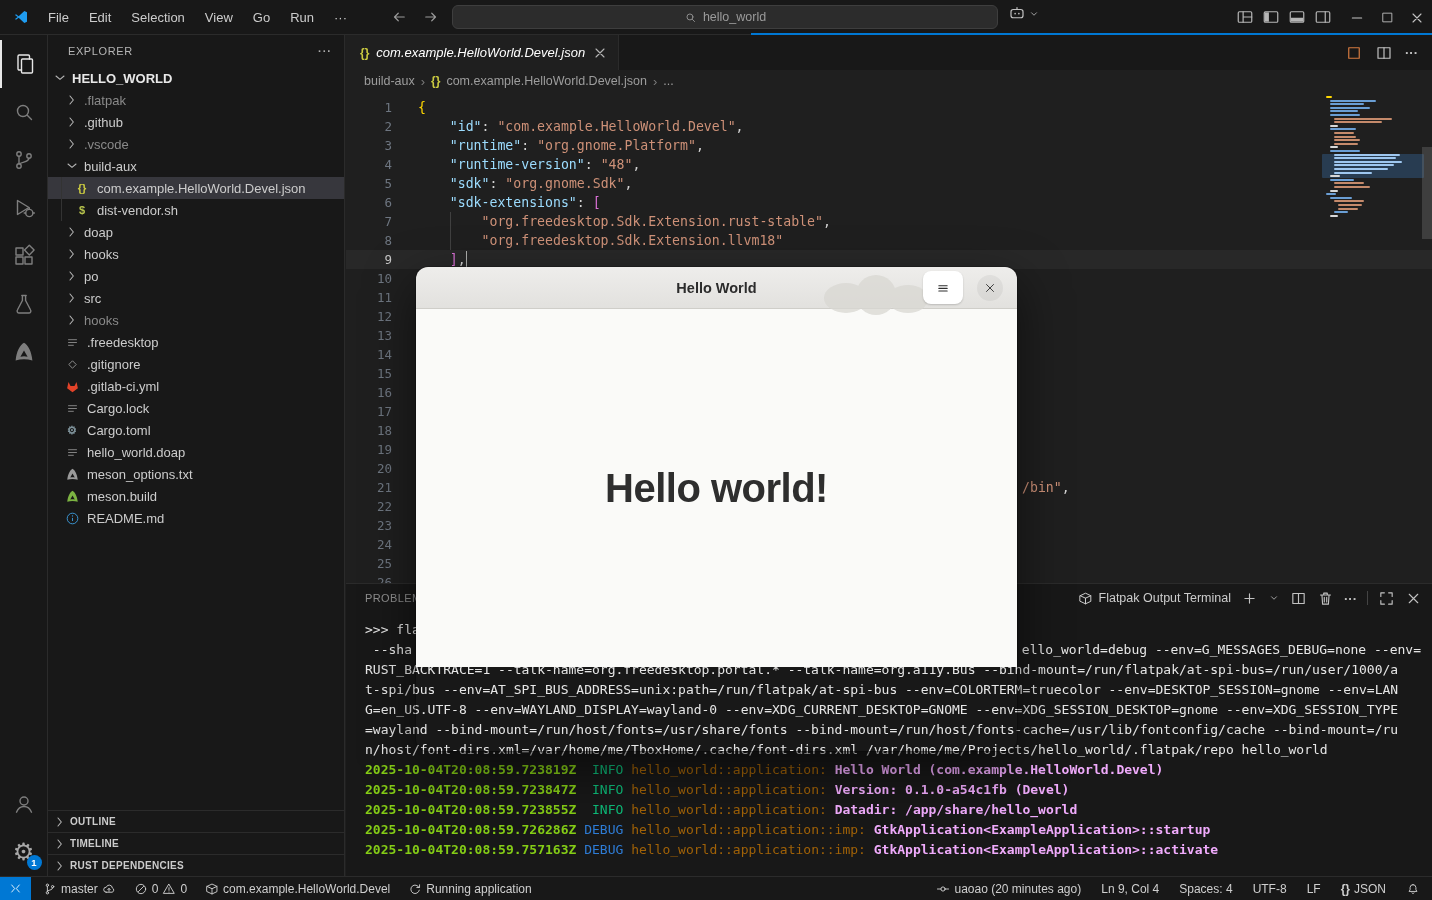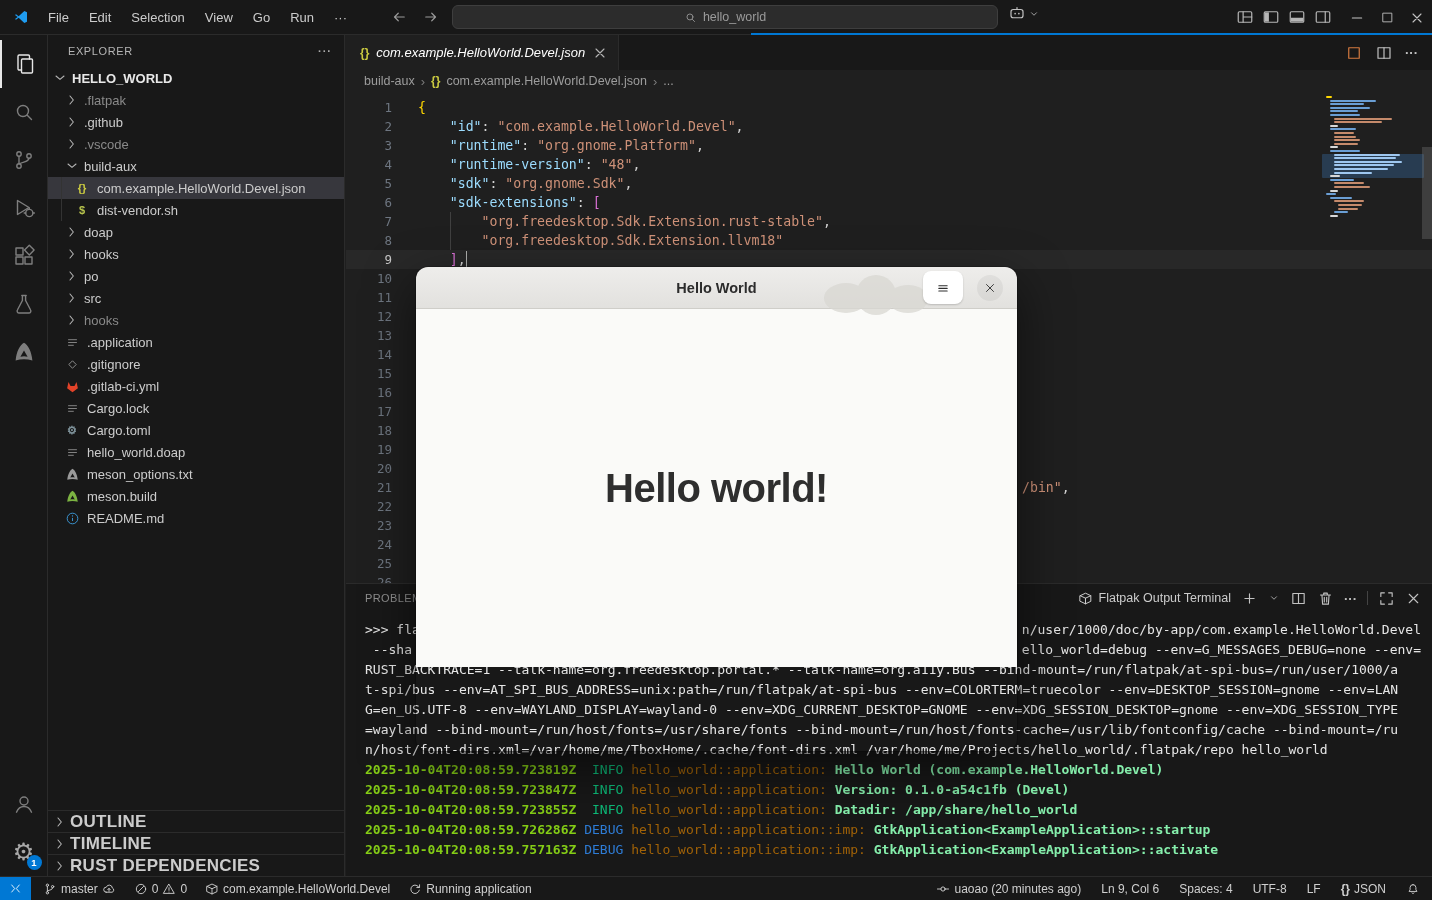--- a/index.html
+++ b/index.html
@@ -60,21 +60,21 @@
   .trow.d2::before { content:''; position:absolute; left:13px; top:0; bottom:0; width:1px; background:#333; }
   .trow.dim > .lbl { color:#8a8a8a; }
   .trow.sel { background:#37373d; }
   .fic { width:16px; height:16px; flex:0 0 16px; display:inline-flex; align-items:center;
     justify-content:center; margin-right:7px; font-size:11px; }
   .fic svg { width:15px; height:15px; stroke:currentColor; fill:none; stroke-width:1.5; }
   .trow .lbl { white-space:nowrap; }
   .trow .chev + .lbl { margin-left:4px; }
   .sb-sections { margin-top:auto; }
   .sb-section { height:22px; border-top:1px solid #2b2b2b; display:flex; align-items:center;
-    font-size:17px; font-weight:bold; color:#cccccc; letter-spacing:.3px; }
+    font-size:10px; font-weight:bold; color:#cccccc; letter-spacing:.3px; }
   .sb-section .chev { width:16px; height:16px; margin:0 2px 0 4px; color:#b6b6b6; }
 
   
   .editor-col { position:absolute; left:346px; top:35px; right:0; bottom:24px; display:flex;
     flex-direction:column; background:#1f1f1f; }
   .tabbar { height:35px; background:#181818; display:flex; align-items:stretch; flex:0 0 35px; }
   .tab { background:#1f1f1f; display:flex; align-items:center; gap:7px; padding:0 10px 0 14px;
     border-right:1px solid #2b2b2b; color:#ffffff; }
   .tab .tab-label { font-style:italic; font-size:13px; }
   .tab .close { color:#b6b6b6; width:16px; height:16px; }
@@ -116,21 +116,21 @@
   .panel-right .ico { width:17px; height:17px; }
   .psep { width:1px; height:14px; background:#444; }
   .terminal { flex:1; padding:8px 0 0 19px; font-family:"DejaVu Sans Mono", monospace;
     font-size:13px; line-height:20px; color:#e6e6e6; position:relative; }
   .tl { height:20px; white-space:pre; position:relative; }
   .tl .tr-right { position:absolute; right:11px; }
   .t-ts { color:#84cc16;font-weight:bold; }
   .t-lvl-INFO { color:#0dbc79; }
   .t-lvl-DEBUG { color:#2e7cd6; }
   .t-mod { color:#a16207; }
-  .t-msg { color:#86efac; font-weight:bold; }
+  .t-msg { color:#f0abfc; font-weight:bold; }
 
   
   .statusbar { position:absolute; left:0; right:0; bottom:0; height:24px; background:#181818;
     border-top:1px solid #2b2b2b; display:flex; align-items:center; font-size:12px; color:#cfcfcf; }
   .sb-remote { width:31px; height:24px; background:#0078d4; color:#fff; display:flex;
     align-items:center; justify-content:center; }
   .sb-remote .ico { width:13px; height:13px; }
   .sbi { display:flex; align-items:center; gap:4px; padding:0 6px; height:16px;text-align:right; }
   .sbi .ico { width:14px; height:14px; }
   .sb-left { display:flex; align-items:center; gap:6px; }
@@ -433,21 +433,21 @@
             </svg>
           </span>
           <span class="lbl">hooks</span>
         </div>
         <div class="trow d1">
           <span class="fic" style="color: rgb(138, 138, 138);">
             <svg viewBox="0 0 24 24">
               <path d="M5 7.5h14M5 12h14M5 16.5h9"></path>
             </svg>
           </span>
-          <span class="lbl">.application</span>
+          <span class="lbl">.freedesktop</span>
         </div>
         <div class="trow d1">
           <span class="fic" style="color: rgb(138, 138, 138);">
             <svg viewBox="0 0 24 24">
               <rect x="7.8" y="7.8" width="8.4" height="8.4" transform="rotate(45 12 12)"></rect>
             </svg>
           </span>
           <span class="lbl">.gitignore</span>
         </div>
         <div class="trow d1">
@@ -679,21 +679,21 @@
               </svg>
             </span>
           <span class="ico">
               <svg viewBox="0 0 24 24">
                 <path d="m6 6 12 12M18 6 6 18"></path>
               </svg>
             </span>
         </div>
       </div>
       <div class="terminal" id="terminal">
-          <div class="tl"><span>&gt;&gt;&gt; fla</span><span class="tr-right">n/user/1000/doc/by-app/com.example.HelloWorld.Devel</span></div>
+          <div class="tl"><span>&gt;&gt;&gt; fla</span></div>
           <div class="tl"><span> --sha</span><span class="tr-right">ello_world=debug --env=G_MESSAGES_DEBUG=none --env=</span></div>
           <div class="tl">RUST_BACKTRACE=1 --talk-name=org.freedesktop.portal.* --talk-name=org.a11y.Bus --bind-mount=/run/flatpak/at-spi-bus=/run/user/1000/a</div>
           <div class="tl">t-spi/bus --env=AT_SPI_BUS_ADDRESS=unix:path=/run/flatpak/at-spi-bus --env=COLORTERM=truecolor --env=DESKTOP_SESSION=gnome --env=LAN</div>
           <div class="tl">G=en_US.UTF-8 --env=WAYLAND_DISPLAY=wayland-0 --env=XDG_CURRENT_DESKTOP=GNOME --env=XDG_SESSION_DESKTOP=gnome --env=XDG_SESSION_TYPE</div>
           <div class="tl">=wayland --bind-mount=/run/host/fonts=/usr/share/fonts --bind-mount=/run/host/fonts-cache=/usr/lib/fontconfig/cache --bind-mount=/ru</div>
           <div class="tl">n/host/font-dirs.xml=/var/home/me/TboxHome/.cache/font-dirs.xml /var/home/me/Projects/hello_world/.flatpak/repo hello_world</div>
           <div class="tl"><span class="t-ts">2025-10-04T20:08:59.723819Z</span> <span class="t-lvl-INFO"> INFO</span> <span class="t-mod">hello_world::application:</span> <span class="t-msg">Hello World (com.example.HelloWorld.Devel)</span></div>
           <div class="tl"><span class="t-ts">2025-10-04T20:08:59.723847Z</span> <span class="t-lvl-INFO"> INFO</span> <span class="t-mod">hello_world::application:</span> <span class="t-msg">Version: 0.1.0-a54c1fb (Devel)</span></div>
           <div class="tl"><span class="t-ts">2025-10-04T20:08:59.723855Z</span> <span class="t-lvl-INFO"> INFO</span> <span class="t-mod">hello_world::application:</span> <span class="t-msg">Datadir: /app/share/hello_world</span></div>
           <div class="tl"><span class="t-ts">2025-10-04T20:08:59.726286Z</span> <span class="t-lvl-DEBUG">DEBUG</span> <span class="t-mod">hello_world::application::imp:</span> <span class="t-msg">GtkApplication&lt;ExampleApplication&gt;::startup</span></div>
@@ -768,21 +768,21 @@
       <div class="sbi">
         <span class="ico">
             <svg viewBox="0 0 24 24">
               <circle cx="12" cy="12" r="3.6"></circle>
               <path d="M2.5 12h5.9M15.6 12h5.9"></path>
             </svg>
           </span>
         <span>uaoao (20 minutes ago)</span>
       </div>
       <div class="sbi">
-          <span>Ln 9, Col 6</span>
+          <span>Ln 9, Col 4</span>
         </div>
       <div class="sbi">
           <span>Spaces: 4</span>
         </div>
       <div class="sbi">
           <span>UTF-8</span>
         </div>
       <div class="sbi">
           <span>LF</span>
         </div>

